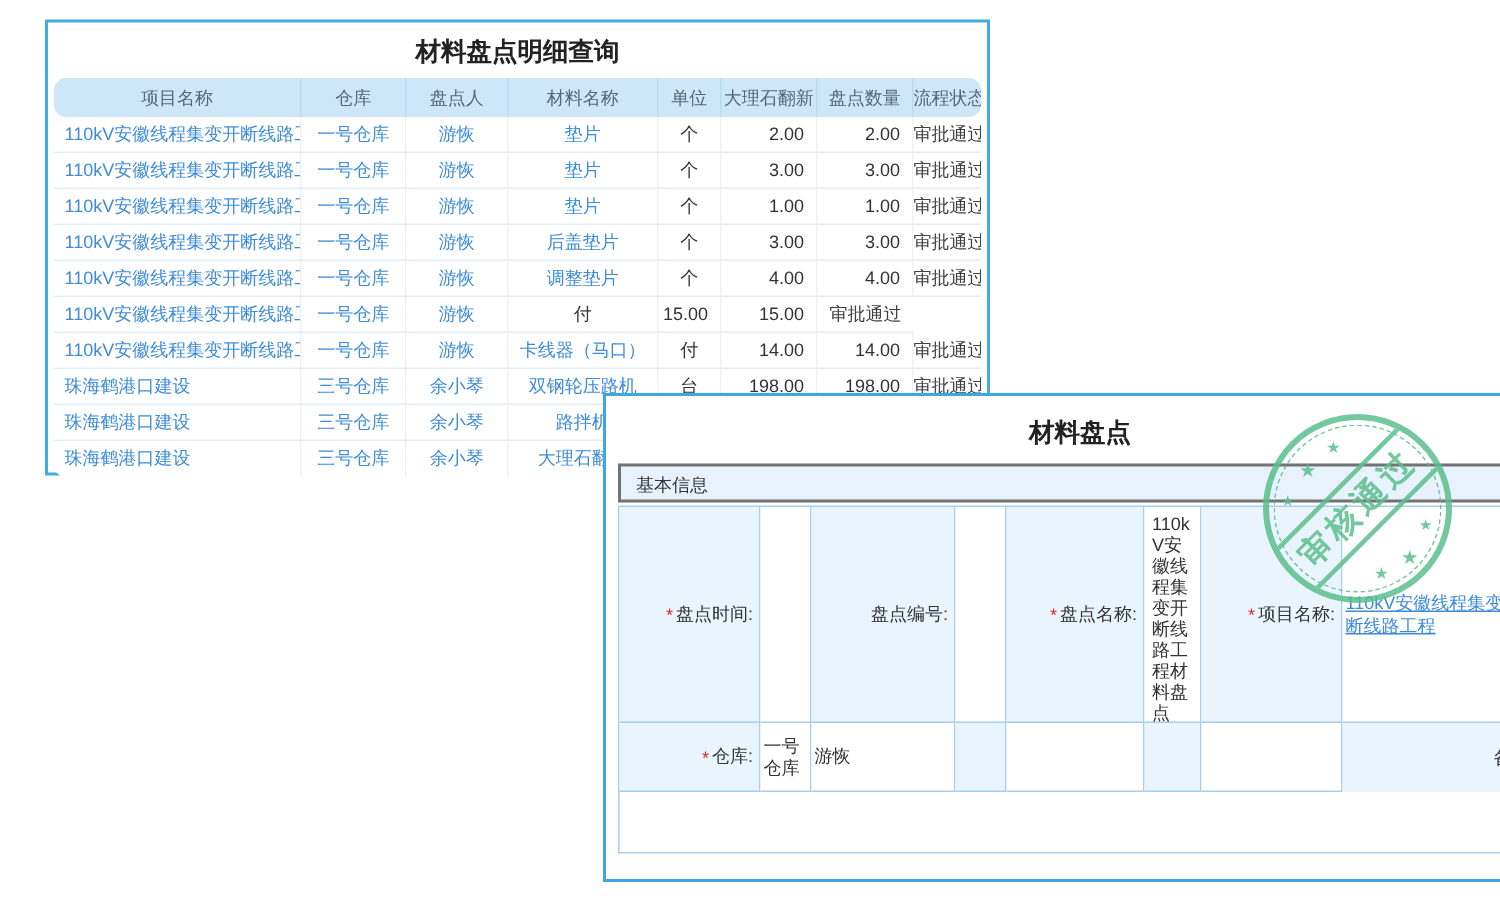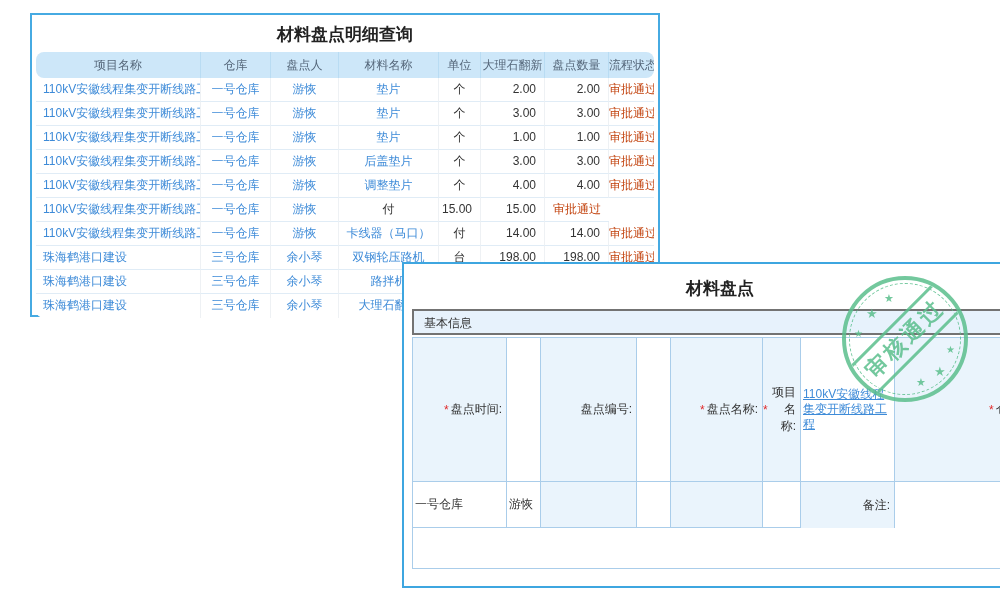--- a/index.html
+++ b/index.html
@@ -33,21 +33,21 @@
   .q-row > div {
     border-right:1px solid #eef1f4; border-bottom:1px solid #e0ecf6;
     box-sizing:border-box; overflow:hidden; white-space:nowrap;
   }
   .q-row > div:last-child { border-right:none; }
   .q-row:last-child > div { border-bottom:none; }
   .c-project { text-align:left; padding-left:7px; color:#3e8bd8; cursor:pointer; }
   .c-wh, .c-person, .c-material { text-align:center; color:#3e8bd8; cursor:pointer; }
   .c-unit { text-align:center; color:#333; }
   .c-qty { text-align:right; padding-right:8px; color:#333; }
-  .c-status { text-align:center; color:#c2410c; }
+  .c-status { text-align:center; color:#404040; }
 
   
   .form-window {
     position:absolute; left:402px; top:262px; width:636px; height:326px;
     background:#fff; border:2px solid #3ea6e0; box-sizing:border-box; z-index:10;
   }
   .form-title {
     height:45px; line-height:50px; text-align:center;
     font-size:17px; font-weight:bold; color:#222;
   }
@@ -226,20 +226,23 @@
     </div>
     <div class="fv"></div>
     <div class="fl">
       <span>盘点编号:</span>
     </div>
     <div class="fv"></div>
     <div class="fl">
       <span class="req">*</span>
       <span>盘点名称:</span>
     </div>
+    <div class="fv">
+      <div class="wrap-narrow">110kV安徽线程集变开断线路工程材料盘点</div>
+    </div>
     <div class="fl">
       <span class="req">*</span>
       <span>项目名称:</span>
     </div>
     <div class="fv fv-center">
       <span class="form-link">110kV安徽线程集变开断线路工程</span>
     </div>
 
     <div class="fl">
       <span class="req">*</span>

